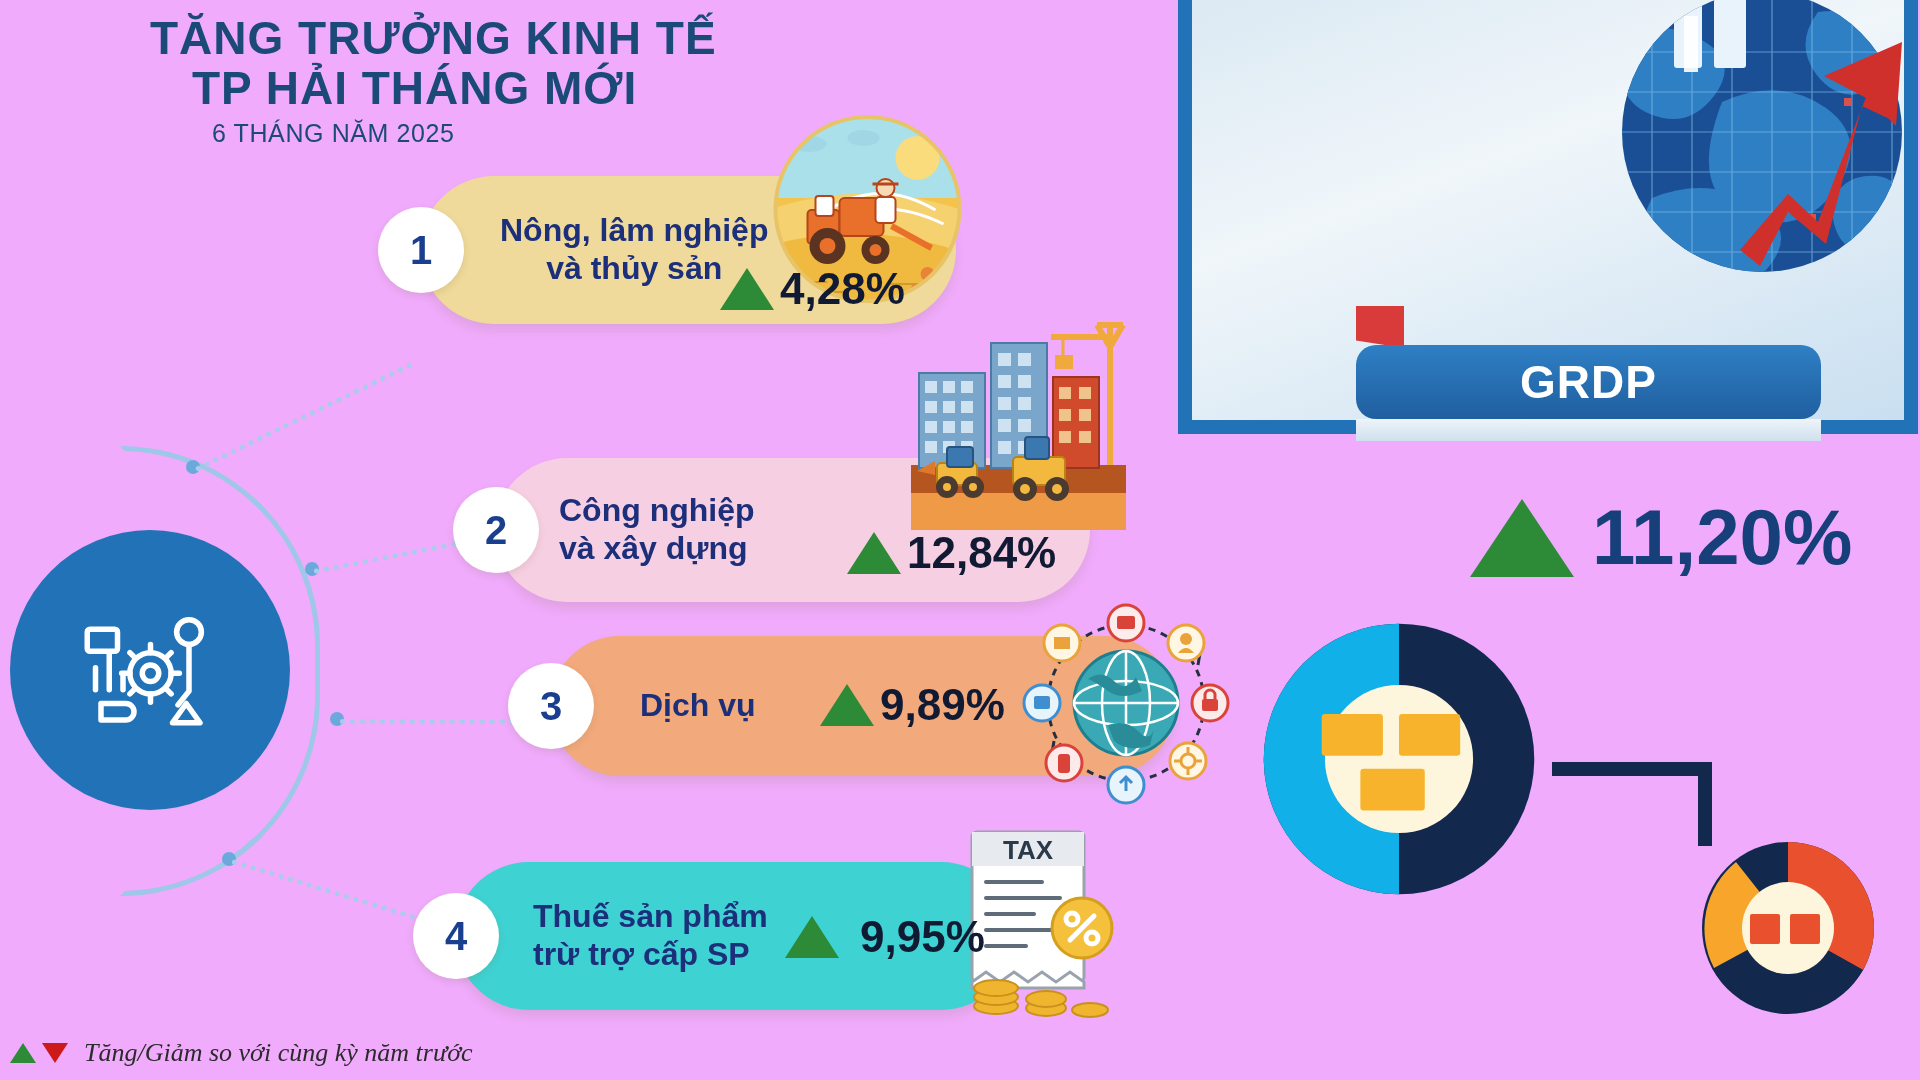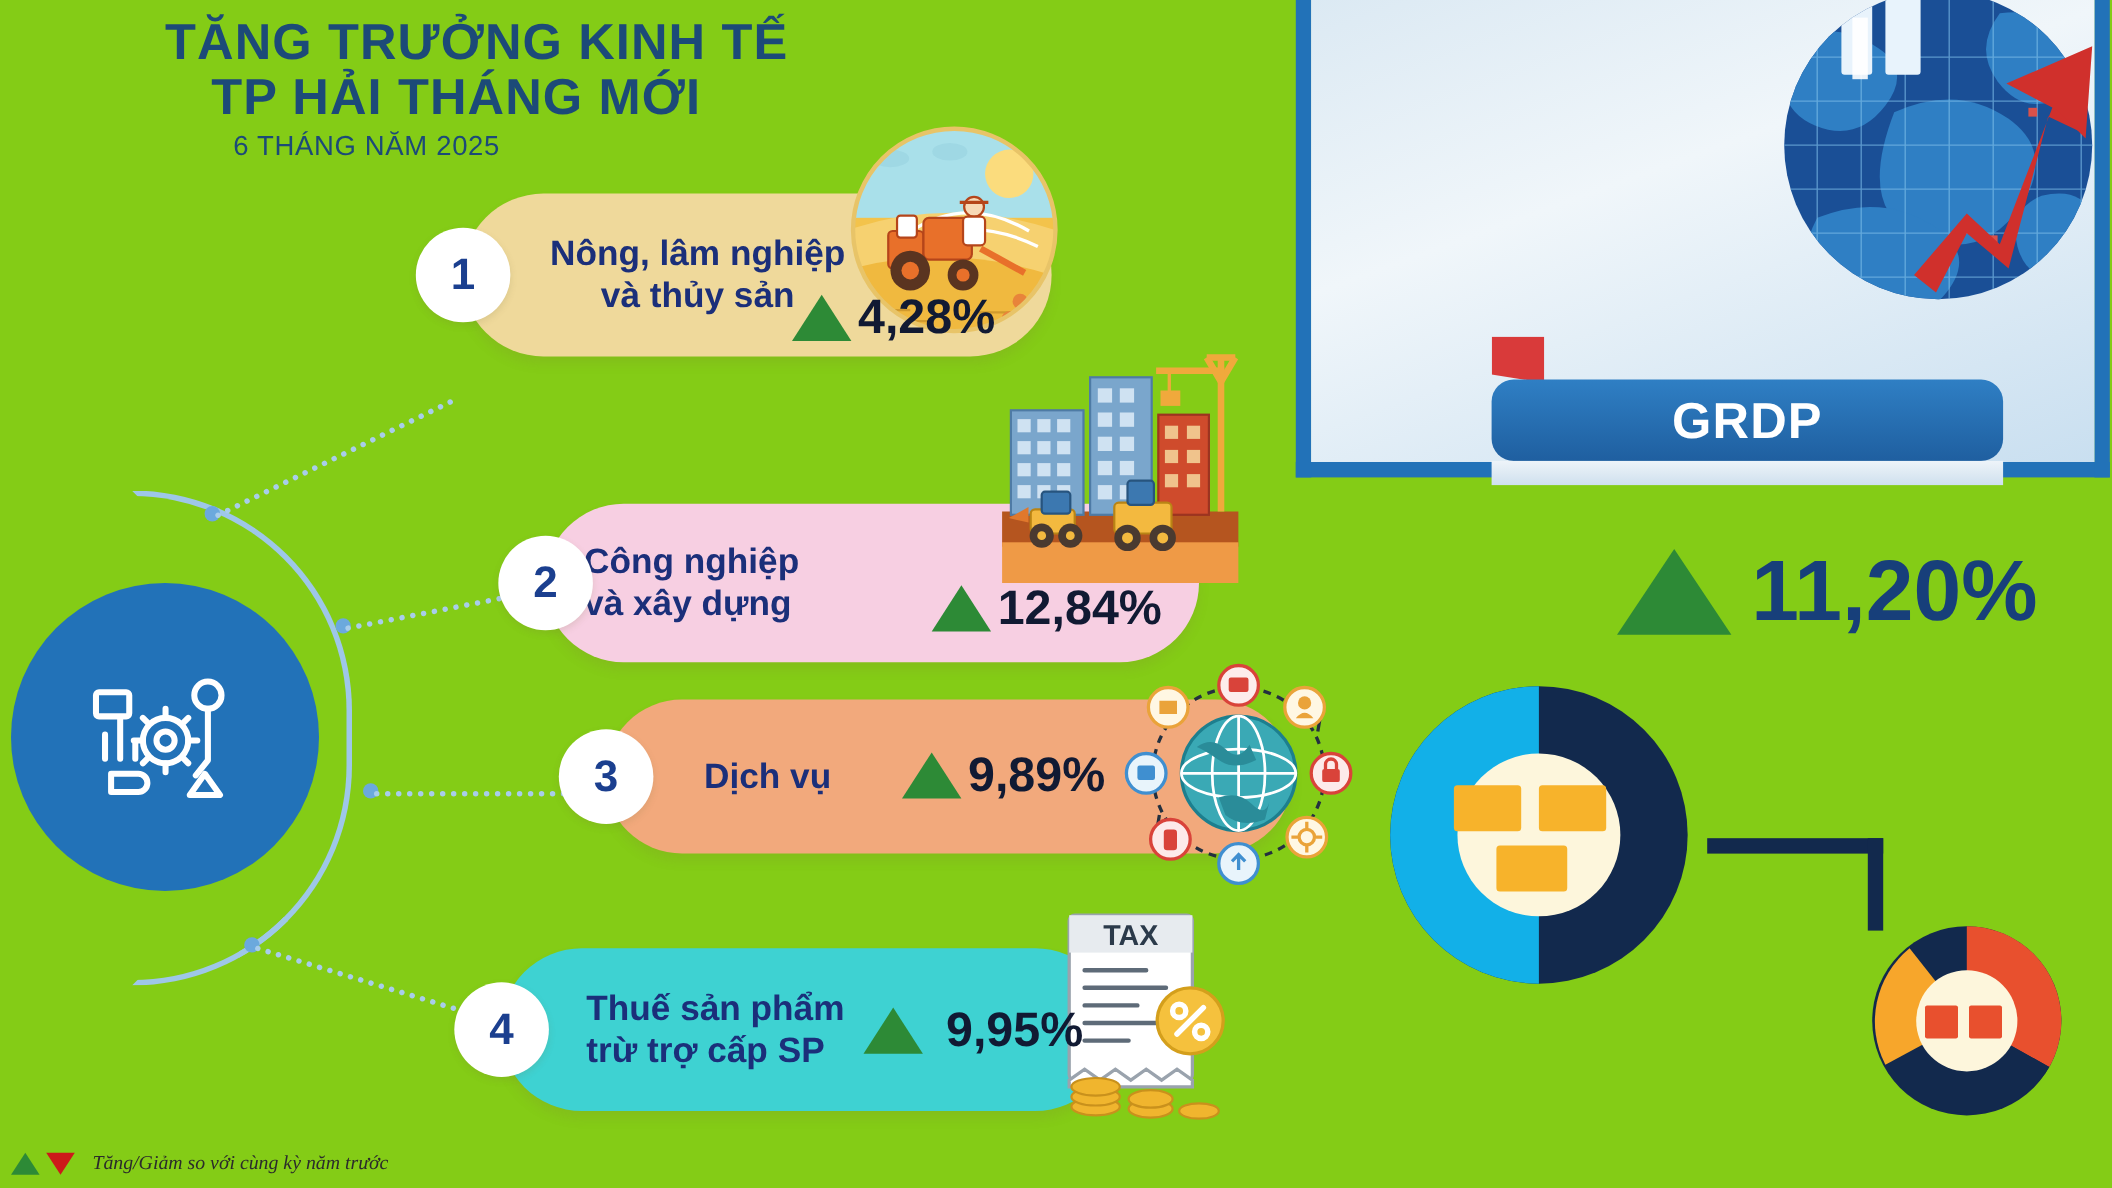--- a/index.html
+++ b/index.html
@@ -5,21 +5,21 @@
 <style>
   * { box-sizing: border-box; margin: 0; padding: 0; }
   html, body {
     width: 1920px; height: 1080px;
     font-family: "Liberation Sans", sans-serif;
     overflow: hidden;
   }
   #stage {
     position: relative;
     width: 1920px; height: 1080px;
-    background: #84cc16;
+    background: #f0abfc;
   }
 
   
   #title-block {
     position: absolute; left: 150px; top: 14px;
     color: #1c4a78;
   }
   .title-line {
     font-size: 46px; font-weight: 800; letter-spacing: 1px;
     line-height: 1.08; white-space: nowrap;
@@ -103,21 +103,21 @@
   }
   .card-art { position: absolute; z-index: 2; }
 
   
   #card-1 { left: 420px; top: 176px; width: 536px; height: 148px; background: #efd99b; }
   #card-1 .card-label { margin-left: 80px; text-align: center; }
   #card-1 .card-value { position: absolute; left: 300px; top: 88px; }
   #card-1 .card-art { right: -14px; top: -62px; width: 205px; height: 190px; }
 
   #card-2 { left: 495px; top: 458px; width: 595px; height: 144px; background: #f7cfe2; }
-  #card-2 .card-label { margin-left: 36px; }
+  #card-2 .card-label { margin-left: 64px; }
   #card-2 .card-value { position: absolute; left: 352px; top: 70px; }
   #card-2 .card-art { right: -36px; top: -143px; width: 235px; height: 215px; }
 
   #card-3 { left: 550px; top: 636px; width: 625px; height: 140px; background: #f2a97c; }
   #card-3 .card-label { margin-left: 90px; }
   #card-3 .card-value { position: absolute; left: 270px; top: 44px; }
   #card-3 .card-art { right: -64px; top: -45px; width: 225px; height: 225px; }
 
   #card-4 { left: 455px; top: 862px; width: 560px; height: 148px; background: #3ed2d2; }
   #card-4 .card-label { margin-left: 78px; }
@@ -178,21 +178,21 @@
     border-top: 14px solid #12294d;
   }
 
   
   #footer {
     position: absolute; left: 10px; bottom: 12px;
     display: flex; align-items: center; gap: 6px;
   }
   #footer-note {
     margin-left: 10px;
-    font-size: 18px; font-style: italic; color: #2b2b2b;
+    font-size: 26px; font-style: italic; color: #2b2b2b;
     font-family: "Liberation Serif", serif;
     white-space: nowrap;
   }
 </style>
 </head>
 <body>
 
 <div id="stage">
 
   <div id="title-block">

